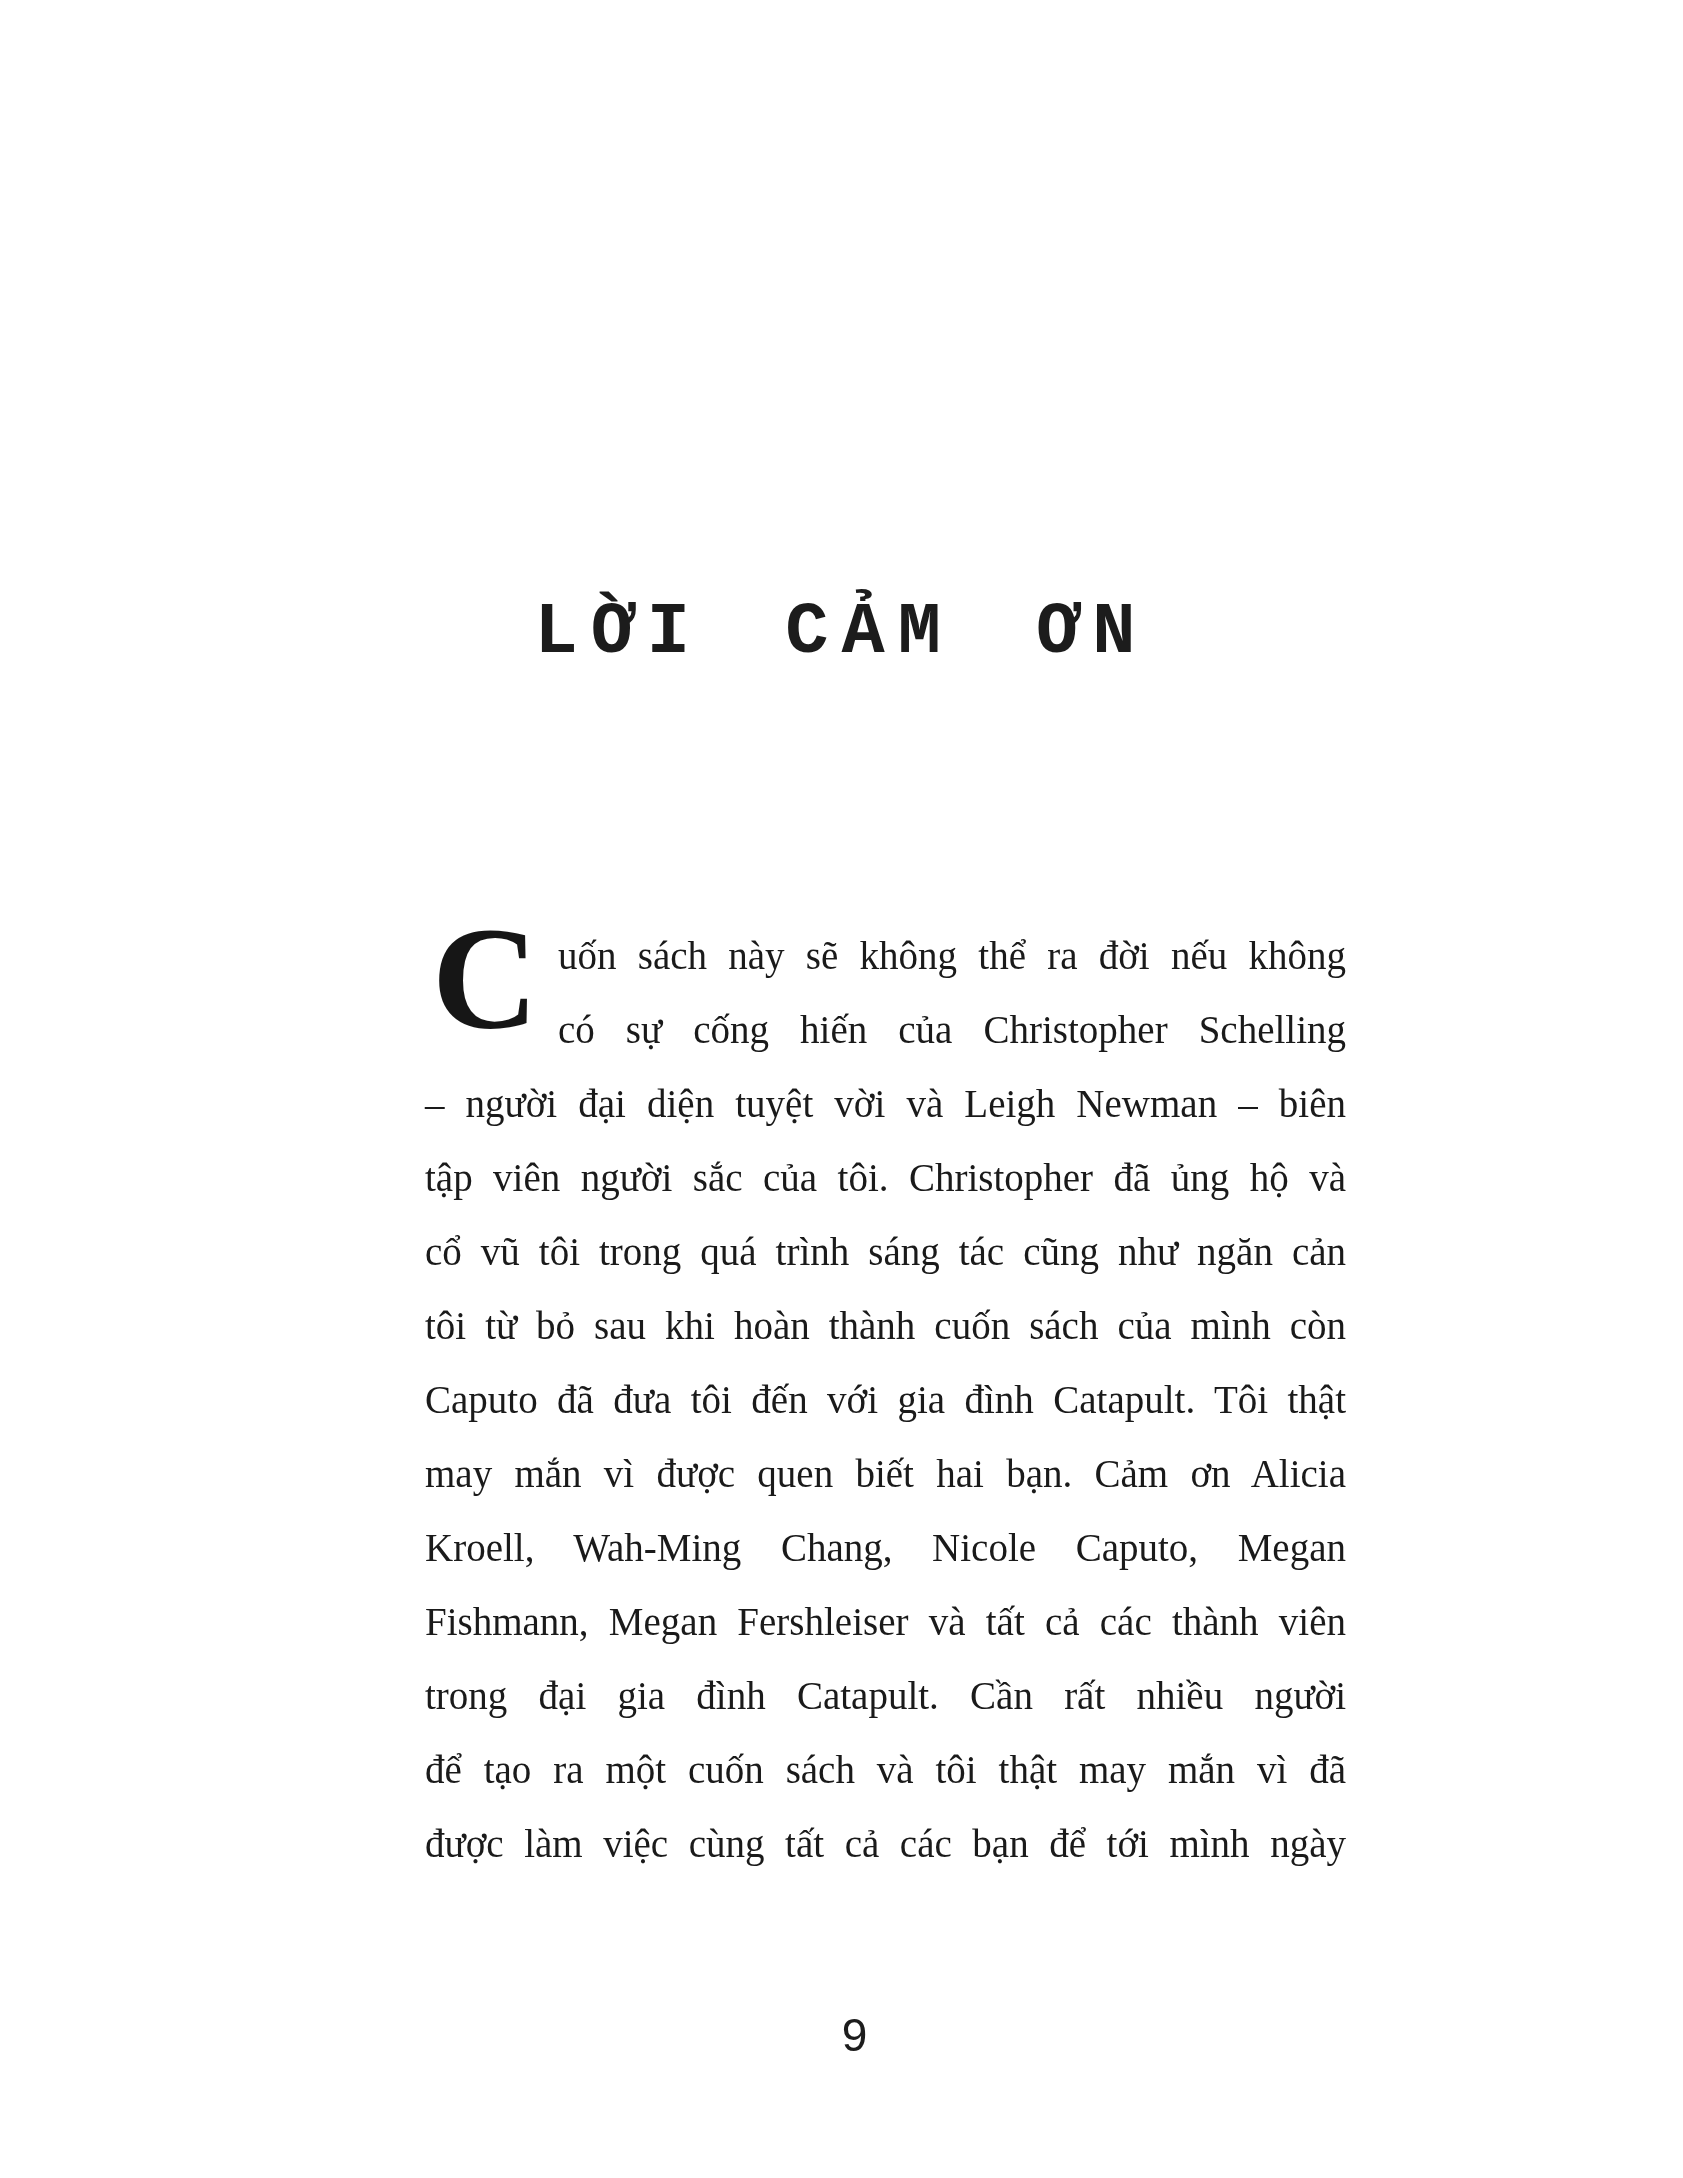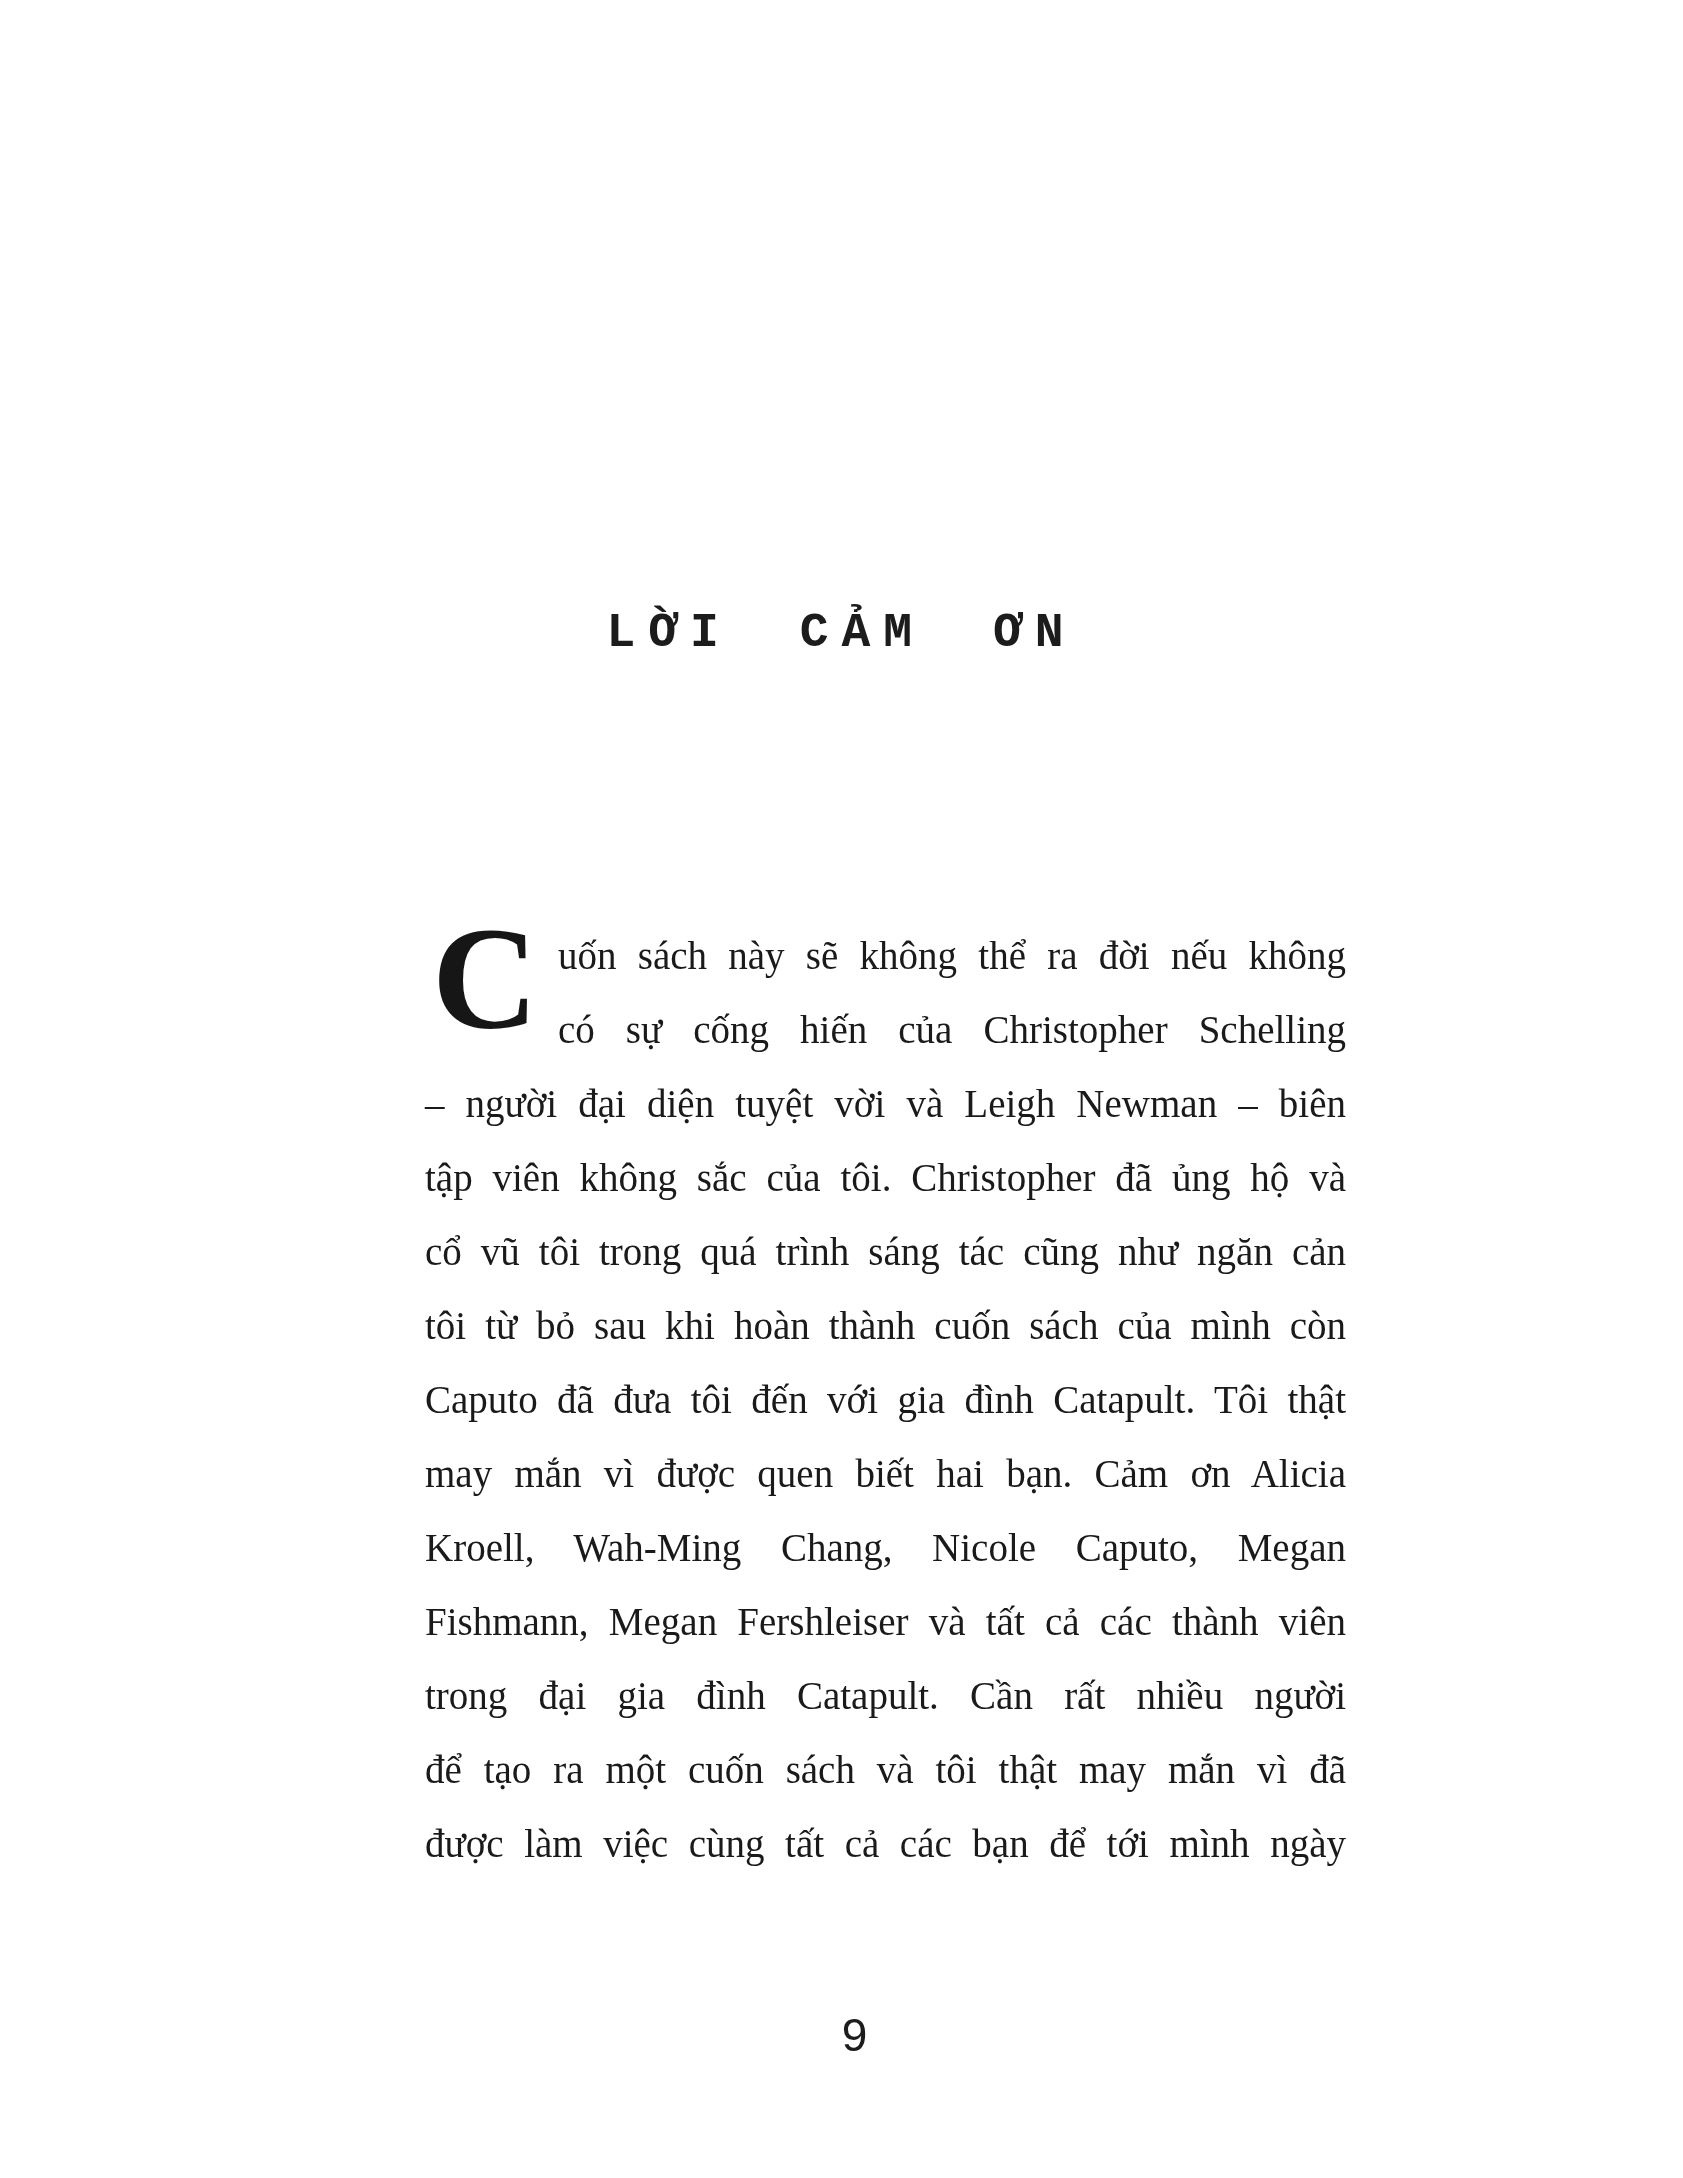--- a/index.html
+++ b/index.html
@@ -17,21 +17,21 @@
     overflow: hidden;
   }
   .chapter-title {
     position: absolute;
     top: 598px;
     left: 0;
     right: 0;
     text-align: center;
     font-family: "Liberation Mono", "DejaVu Sans Mono", monospace;
     font-weight: 700;
-    font-size: 48px;
+    font-size: 72px;
     line-height: 71px;
     letter-spacing: 13px;
     word-spacing: 26px;
     color: #1c1c1c;
   }
   .body-text {
     position: absolute;
     left: 388px;
     top: 919px;
     width: 958px;
@@ -76,21 +76,21 @@
 
 <div class="page">
 
   <div class="chapter-title">LỜI CẢM ƠN</div>
 
   <div class="body-text">
     <span class="drop-cap">C</span>
     <div class="body-line indent">uốn sách này sẽ không thể ra đời nếu không</div>
     <div class="body-line indent">có sự cống hiến của Christopher Schelling</div>
     <div class="body-line">– người đại diện tuyệt vời và Leigh Newman – biên</div>
-    <div class="body-line">tập viên không sắc của tôi. Christopher đã ủng hộ và</div>
+    <div class="body-line">tập viên người sắc của tôi. Christopher đã ủng hộ và</div>
     <div class="body-line">cổ vũ tôi trong quá trình sáng tác cũng như ngăn cản</div>
     <div class="body-line">tôi từ bỏ sau khi hoàn thành cuốn sách của mình còn</div>
     <div class="body-line">Caputo đã đưa tôi đến với gia đình Catapult. Tôi thật</div>
     <div class="body-line">may mắn vì được quen biết hai bạn. Cảm ơn Alicia</div>
     <div class="body-line">Kroell, Wah-Ming Chang, Nicole Caputo, Megan</div>
     <div class="body-line">Fishmann, Megan Fershleiser và tất cả các thành viên</div>
     <div class="body-line">trong đại gia đình Catapult. Cần rất nhiều người</div>
     <div class="body-line">để tạo ra một cuốn sách và tôi thật may mắn vì đã</div>
     <div class="body-line">được làm việc cùng tất cả các bạn để tới mình ngày</div>
   </div>

